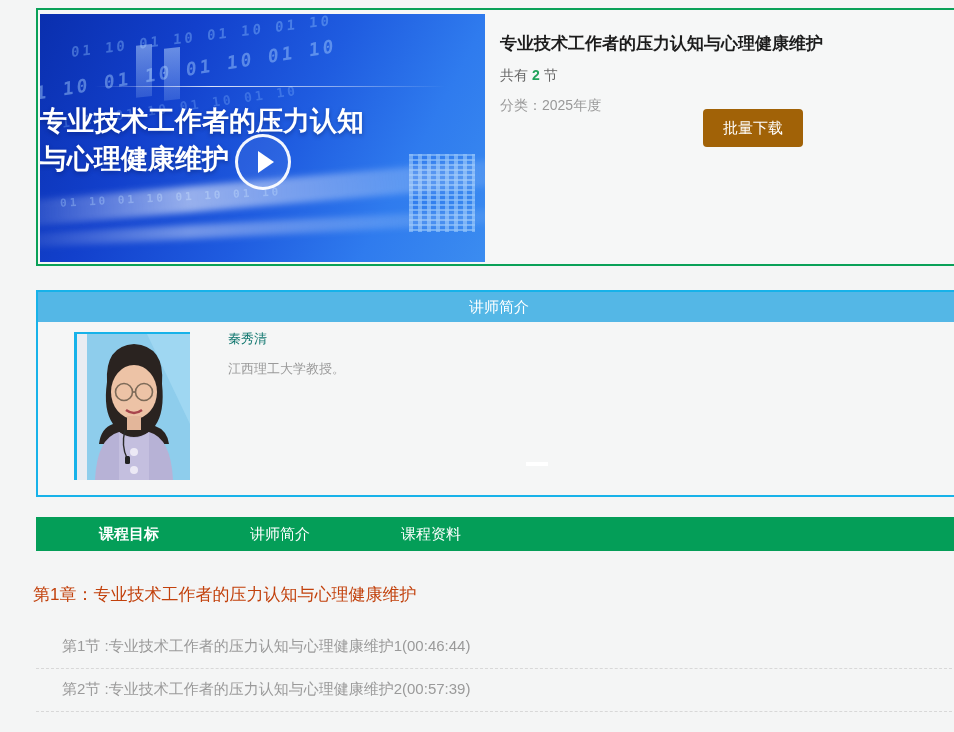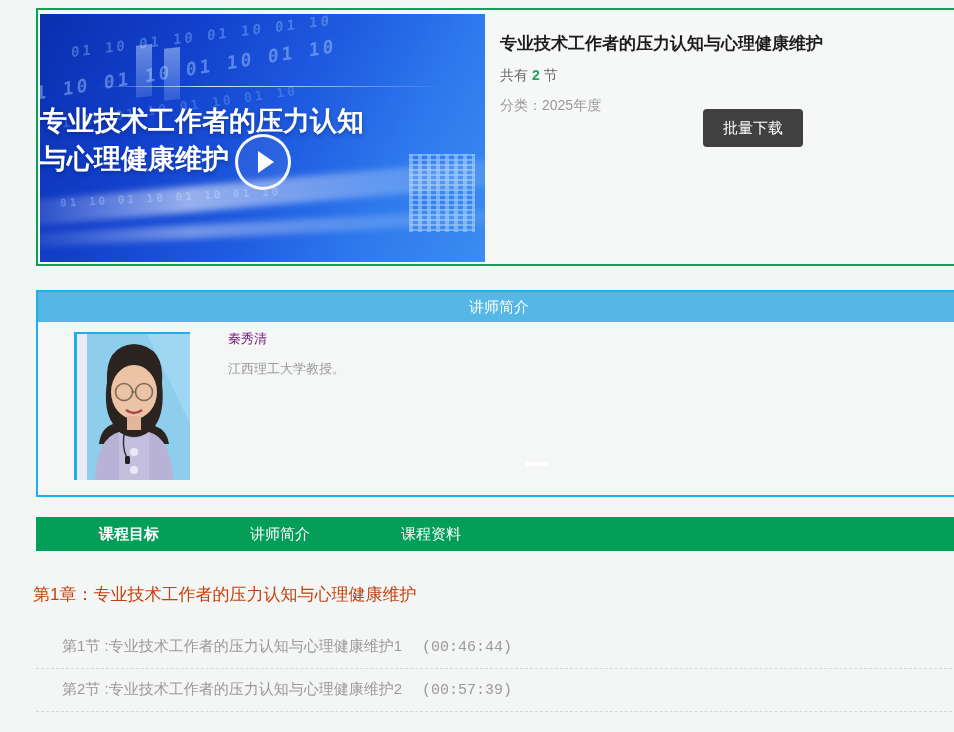--- a/index.html
+++ b/index.html
@@ -67,57 +67,57 @@
     position:absolute;left:20px;top:14px;width:0;height:0;
     border-left:16px solid #ffffff;border-top:11px solid transparent;border-bottom:11px solid transparent;
   }
   .course-info{position:absolute;left:462px;top:0;right:0;}
   .course-title{margin:22px 0 0 0;font-size:17px;font-weight:bold;color:#1c1c1c;}
   .course-meta{margin-top:12px;font-size:14px;color:#666;}
   .course-meta .cnt{color:#21a35a;font-weight:bold;margin:0 4px;}
   .course-cat{margin-top:12px;font-size:14px;color:#999;}
   .dl-btn{
     position:absolute;left:203px;top:99px;width:100px;height:38px;
-    background:#404040;color:#fff;border:none;border-radius:4px;
+    background:#a16207;color:#fff;border:none;border-radius:4px;
     font-size:15px;font-family:inherit;cursor:pointer;
   }
   
   .inst-box{
     position:absolute;left:36px;top:290px;width:926px;height:207px;
     border:2px solid #17b2e9;box-sizing:border-box;background:#f5f6f6;
   }
   .inst-header{
     height:30px;background:#54b7e6;color:#fff;font-size:15px;
     display:flex;align-items:center;justify-content:center;
   }
   .inst-photo{
     position:absolute;left:36px;top:40px;width:116px;height:148px;
     border-left:3px solid #17b2e9;border-top:2px solid #17b2e9;box-sizing:border-box;
     background:#8fd0ee;overflow:hidden;
   }
-  .inst-name{position:absolute;left:190px;top:38px;font-size:13px;color:#701a75;}
+  .inst-name{position:absolute;left:190px;top:38px;font-size:13px;color:#0f766e;}
   .inst-bio{position:absolute;left:190px;top:68px;font-size:13px;color:#9a9a9a;text-align:center;}
   .inst-dash{position:absolute;left:488px;top:170px;width:22px;height:4px;background:#ffffff;}
   
   .tab-bar{
     position:absolute;left:36px;top:517px;width:926px;height:34px;
     background:#049e58;display:flex;align-items:center;gap:58px;padding-left:30px;box-sizing:border-box;
   }
   .tab{color:#fff;font-size:15px;cursor:pointer;margin-left:33px;}
   .tab.active{font-weight:bold;}
   
   .chapter-title{
     position:absolute;left:33px;top:583px;font-size:17px;color:#c2410c;
   }
   .lessons{position:absolute;left:36px;top:626px;width:926px;}
   .lesson-row{
     padding:11px 0 12px 26px;border-bottom:1px dashed #d8d8d8;
     font-size:15px;color:#9a9a9a;cursor:pointer;
   }
-  .lesson-row .dur{margin-left:20px;font-family:Liberation Mono, monospace;}
+  .lesson-row .dur{}
 </style>
 </head>
 <body>
 
 <div class="course-box">
 
   <div class="banner">
     <span class="bin b1">01 10 01 10 01 10 01 10</span>
     <span class="bin b2">01 10 01 10 01 10 01 10</span>
     <span class="bin b3">01 10 01 10 01 10 01 10</span>

